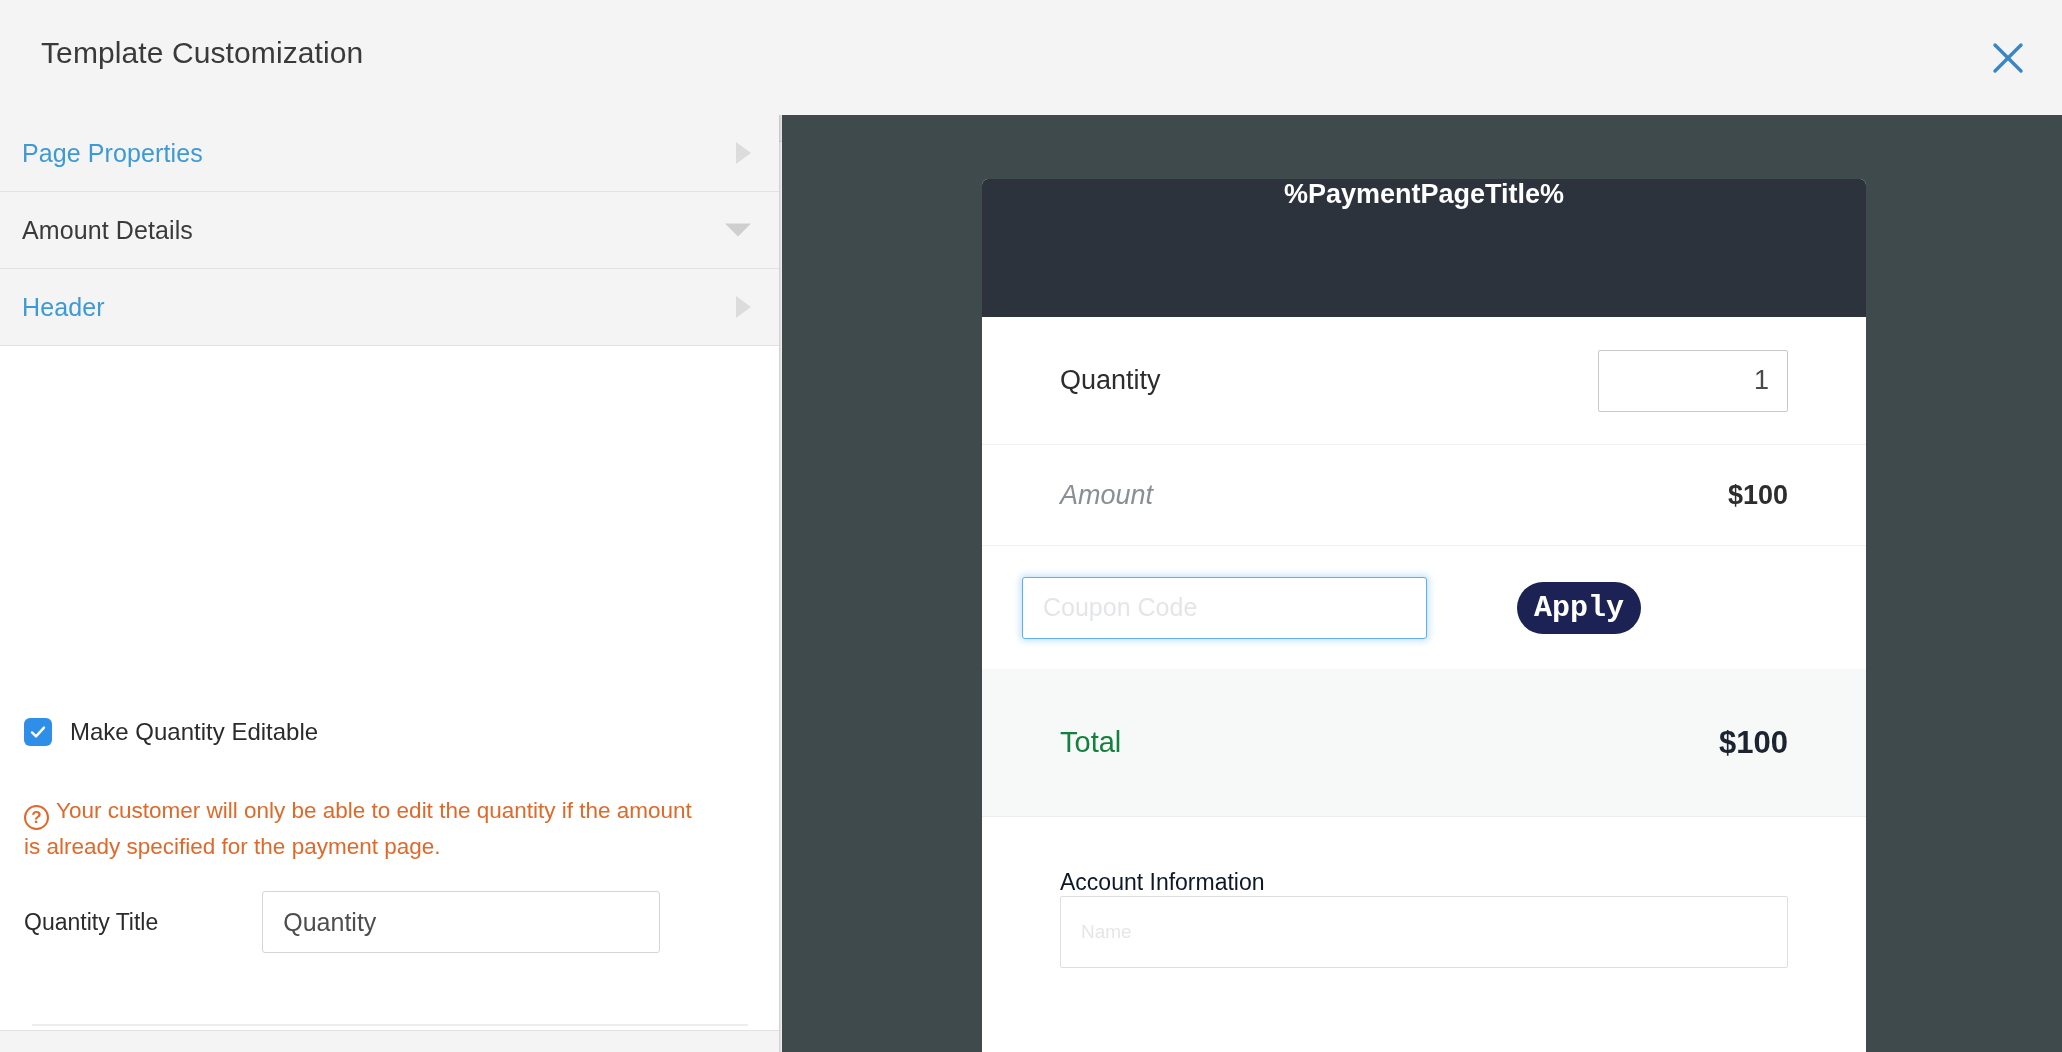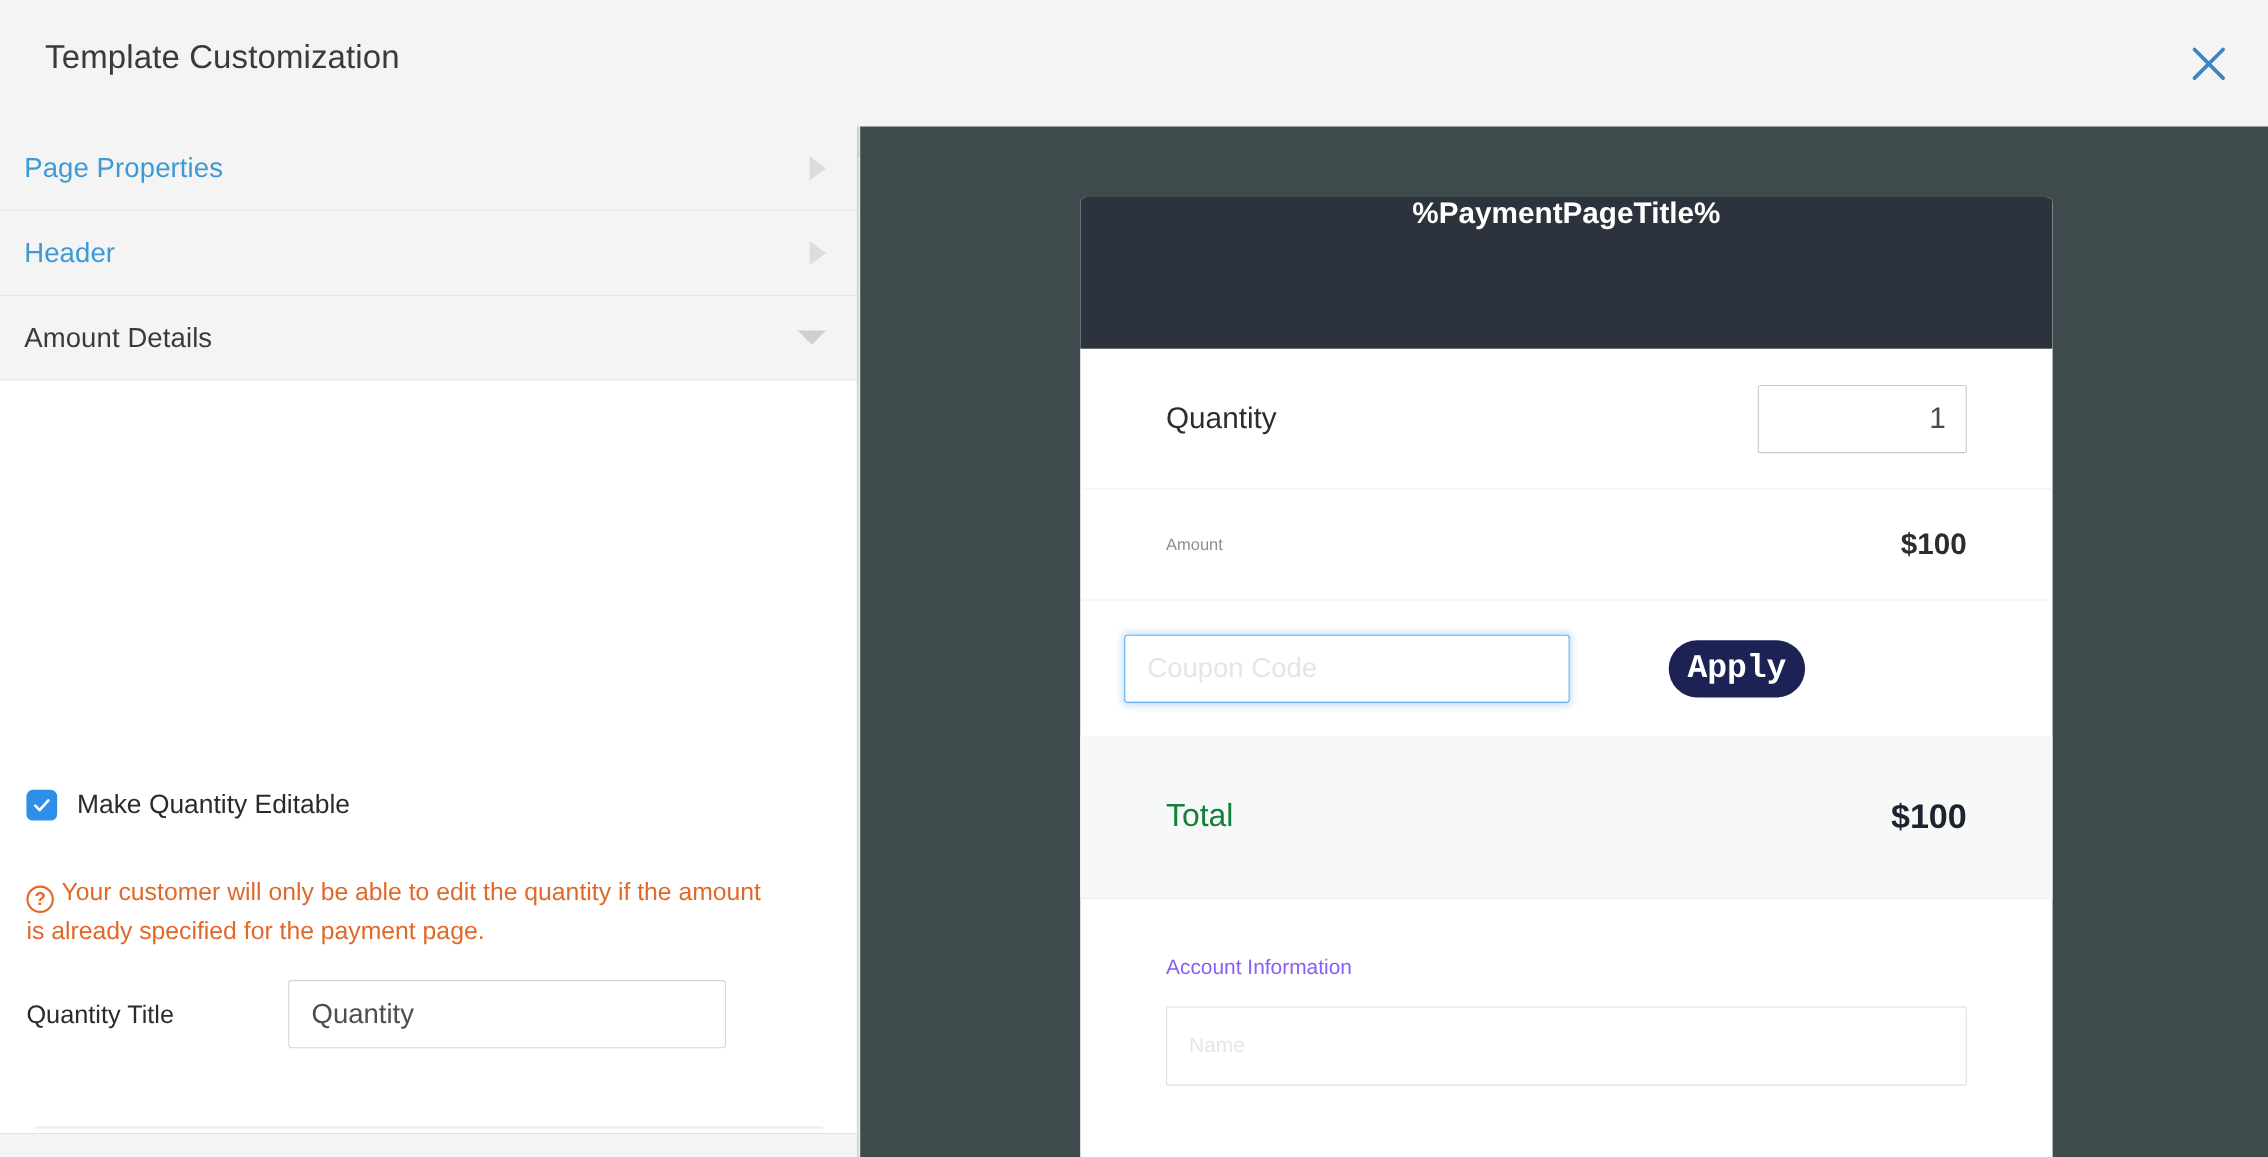--- a/index.html
+++ b/index.html
@@ -122,21 +122,21 @@
 
   .pay-row {
     position: relative; display: flex; align-items: center;
     justify-content: space-between; padding: 0 78px;
   }
   .row-quantity { height: 127px; }
   .row-amount   { height: 102px; border-top: 1px solid #f0f0f0; border-bottom: 1px solid #f0f0f0; }
   .row-total    { height: 148px; background: #f7f8f8; border-bottom: 1px solid #ededed;}
 
   .lbl-quantity { font-size: 27px; color: #2d2d2d; }
-  .lbl-amount   { font-size: 15px; color: #8a8f95; }
+  .lbl-amount   { font-size: 27px; color: #8a8f95; font-style: italic; }
   .val-amount   { font-size: 27px; color: #2d2d2d; font-weight: bold; }
   .lbl-total    { font-size: 29px; color: #15803d; }
   .val-total    { font-size: 31px; color: #1b2430; font-weight: bold; }
 
   .qty-input {
     width: 190px; height: 62px; border: 1px solid #c9c9c9; border-radius: 2px;
     text-align: right; padding: 0 18px; font-size: 27px; color: #4a4a4a;
     font-family: "Liberation Sans", sans-serif; background: #fff; outline: none;
   }
 
@@ -149,21 +149,21 @@
   }
   .coupon-input::placeholder { color: #e3e6e9; }
   .apply-btn {
     margin-left: 90px; width: 124px; height: 52px; border-radius: 26px;
     background: #1c2254; color: #fff; border: none; font-size: 30px;
     font-weight: bold; cursor: pointer;
     font-family: Liberation Mono, monospace;
   }
 
   .acct-section { padding: 52px 78px 0 78px; }
-  .acct-title { font-size: 19px; color: #8b5cf6; margin-bottom: 24px; }
+  .acct-title { font-size: 23px; color: #0f172a; }
   .name-input {
     width: 100%; height: 72px; border: 1px solid #dedede; border-radius: 2px;
     padding: 0 20px; font-size: 19px; background: #fff; outline: none;
     font-family: "Liberation Sans", sans-serif; color: #343434;
   }
   .name-input::placeholder { color: #e6e6e6; }
 </style>
 </head>
 <body>
 
@@ -179,28 +179,28 @@
     </div>
   </div>
 
   <div class="left-panel">
 
     <div class="accordion-row">
       <span class="acc-label">Page Properties</span>
       <span class="acc-arrow"></span>
     </div>
 
+    <div class="accordion-row open">
+      <span class="acc-label">Amount Details</span>
+      <span class="acc-arrow down"></span>
+    </div>
+
     <div class="accordion-row">
       <span class="acc-label">Header</span>
       <span class="acc-arrow"></span>
-    </div>
-
-    <div class="accordion-row open">
-      <span class="acc-label">Amount Details</span>
-      <span class="acc-arrow down"></span>
     </div>
 
     <div class="acc-body">
 
       <div class="chk-row" style="left:24px; top:372px;">
         <span class="checkbox">
           <svg width="18" height="18" viewBox="0 0 18 18" aria-hidden="true">
             <polyline points="3,9.4 7,13.4 15,4.6" fill="none" stroke="#ffffff" stroke-width="2.4" stroke-linecap="round" stroke-linejoin="round"></polyline>
           </svg>
         </span>

